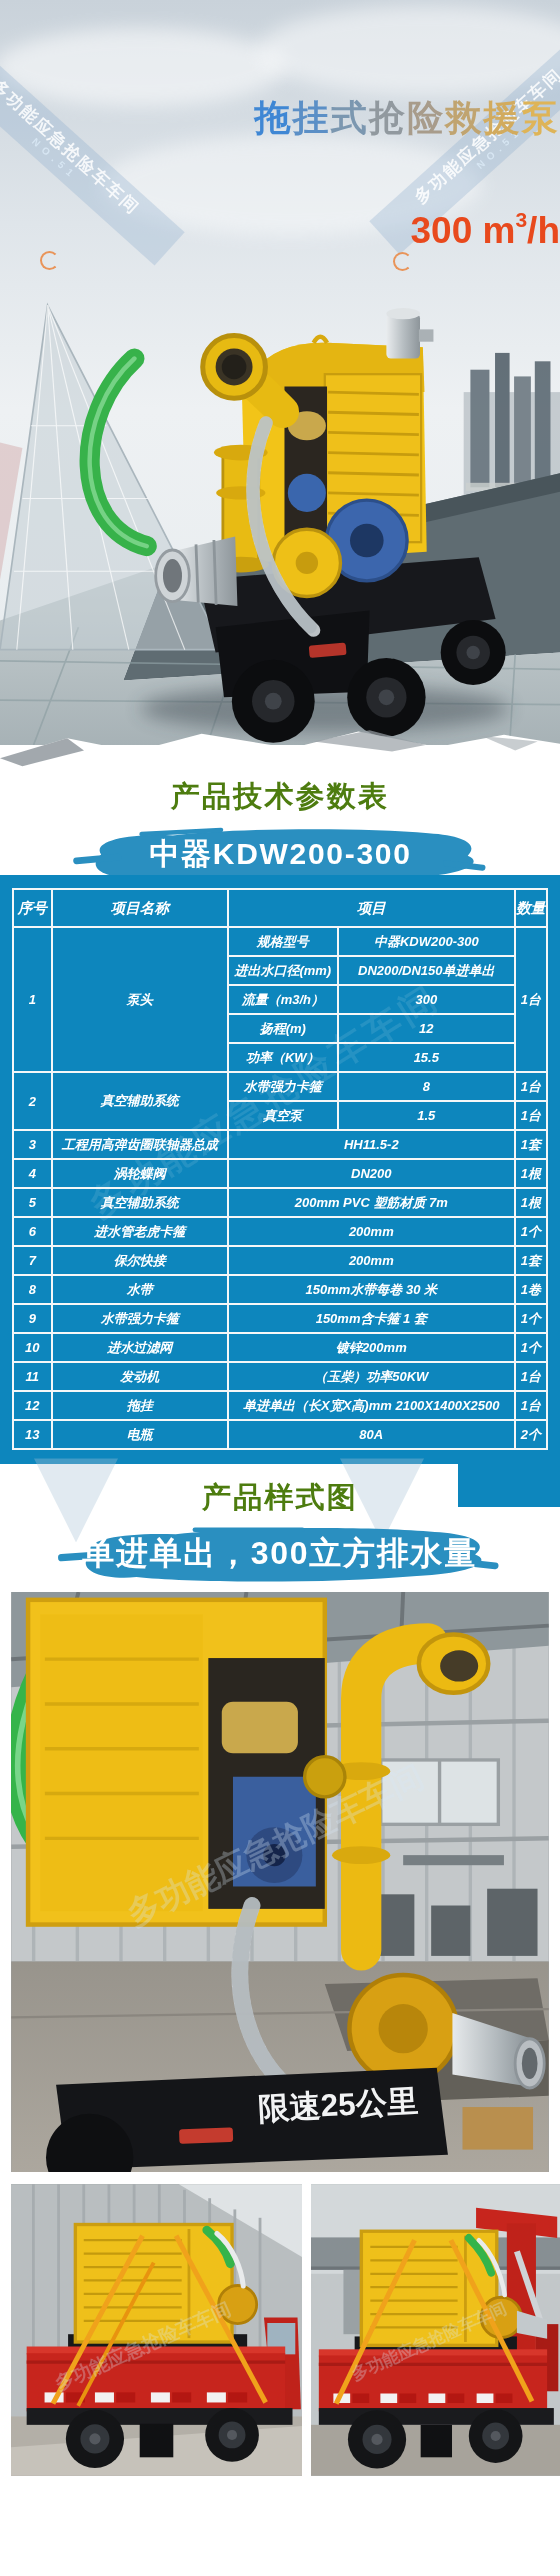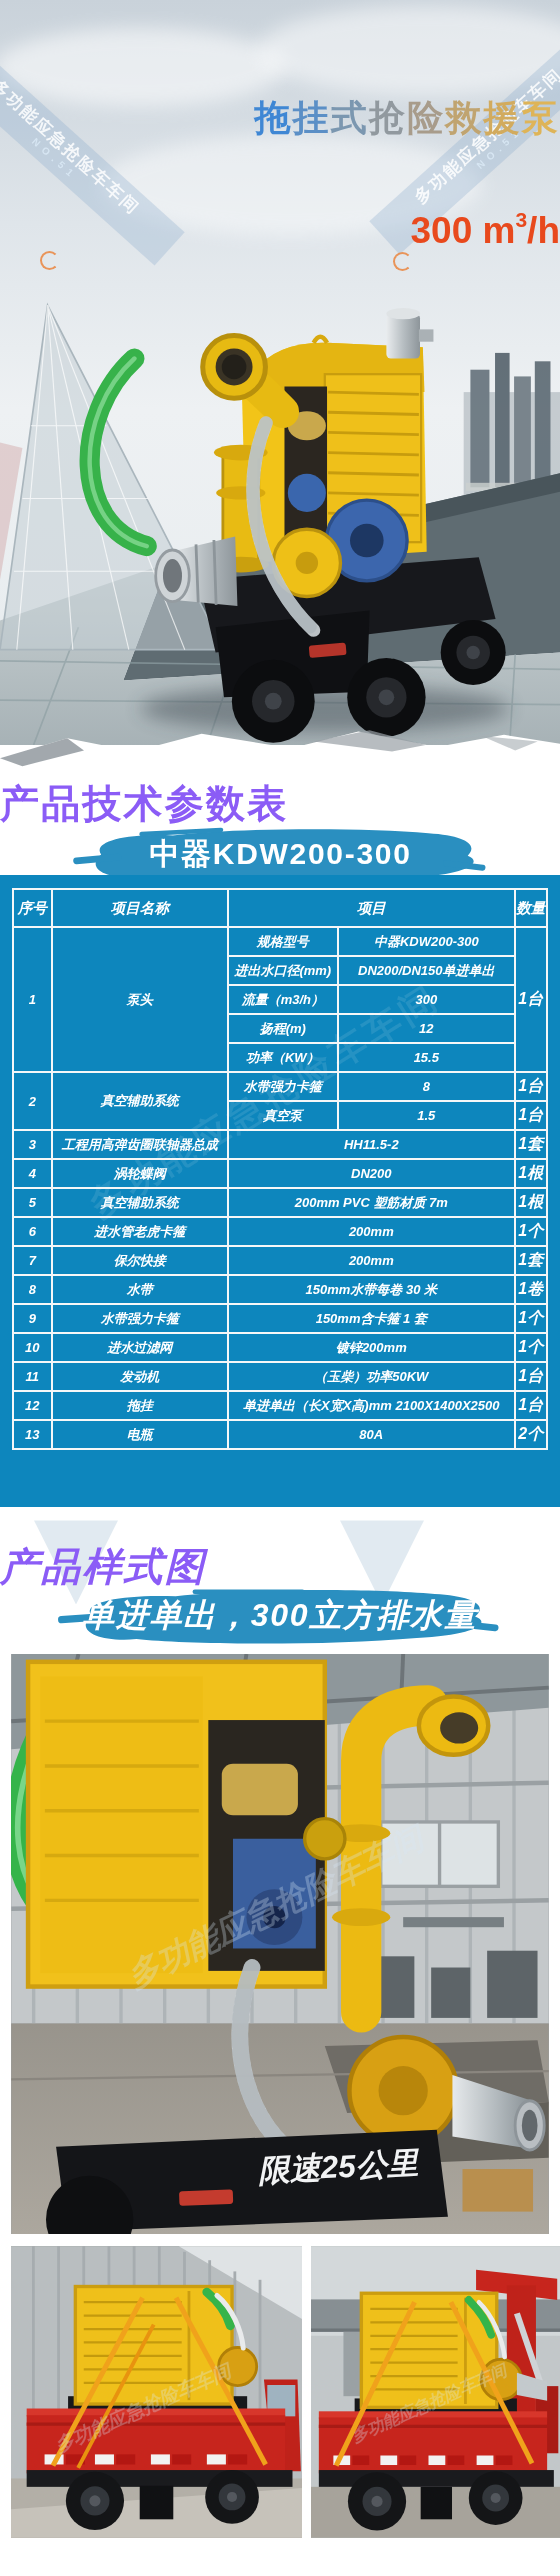--- a/index.html
+++ b/index.html
@@ -22,22 +22,22 @@
   #wm-logo-right { left:393px; top:252px; }
 
   #hero-title { position:absolute; top:94px; left:0; width:560px; text-align:right;
                 font-size:36px; font-weight:900; letter-spacing:2.2px; white-space:nowrap; }
   #hero-title span { display:inline-block; }
   #hero-volume { position:absolute; top:208px; left:0; width:560px; text-align:right;
                  font-size:37px; font-weight:bold; color:#e8491d; }
   #hero-volume sup { font-size:21px; vertical-align:15.7px; }
 
   
-  .section-title { position:absolute; left:0; width:560px; text-align:left;
-                   font-size:39px; font-weight:900; color:#8b5cf6; letter-spacing:2.2px; }
+  .section-title { position:absolute; left:0; width:560px; text-align:center;
+                   font-size:29px; font-weight:900; color:#4d7c0f; letter-spacing:2.2px; }
   .banner { position:absolute; }
   .banner svg { position:absolute; top:0; left:0; }
   .banner .banner-text { position:absolute; top:0; left:0; width:100%; height:100%;
                          display:flex; align-items:center; justify-content:center;
                          color:#ffffff; font-weight:bold; letter-spacing:1.7px; }
 
   
   #params { position:absolute; top:745px; left:0; width:560px; height:790px; background:#ffffff; }
   #tear { position:absolute; top:-26px; left:0; }
   #params-title { top:32px; }
@@ -48,27 +48,27 @@
                  border-collapse:collapse; table-layout:fixed; color:#ffffff;font-style:italic; }
   #param-table th, #param-table td { border:2.2px solid #f5f7f8; text-align:center;
                  vertical-align:middle; overflow:hidden; padding:0 1.1px; }
   #param-table th { height:38px; font-size:14.6px; font-weight:bold; }
   #param-table td { height:29px; font-size:13px; font-weight:bold; }
   #param-table .col-seq  { width:39px; }
   #param-table .col-name { width:176px; }
   #param-table .col-ilabel { width:110px; }
   #param-table .col-ivalue { width:177px; }
   #param-table .col-qty  { width:32px; }
-  #param-table td.qty { font-size:16px; padding:0; }
+  #param-table td.qty { font-size:13px; padding:0; }
   #param-table th.qty-h { padding:0; line-height:1.1; }
   .table-wm { position:absolute; color:rgba(255,255,255,0.10); font-size:36px; font-weight:900;
               letter-spacing:4.5px; transform:rotate(-32deg); pointer-events:none; white-space:nowrap; }
 
   
-  #styles { position:absolute; top:1526px; left:0; width:458px; height:1042px; background:#ffffff;font-style:italic; }
+  #styles { position:absolute; top:1464px; left:0; width:458px; height:1042px; background:#ffffff; }
   .chevron { position:absolute; top:-5.6px; width:84px; height:84px; background:rgba(170,195,215,0.35);
              clip-path:polygon(0 0,100% 0,50% 100%); }
   #styles-title { top:14px; }
   #banner-style { top:59px; left:58px; width:444px; height:62px; }
   #banner-style .banner-text { font-size:32px; }
   .photo { position:absolute; overflow:hidden; background:#9aa0a4; }
   #photo-big   { top:128px;  left:11.2px;  width:538px; height:580px; }
   #photo-left  { top:720px; left:11.2px;  width:291px; height:292px; }
   #photo-right { top:720px; left:311px; width:249px; height:292px; }
 </style>

